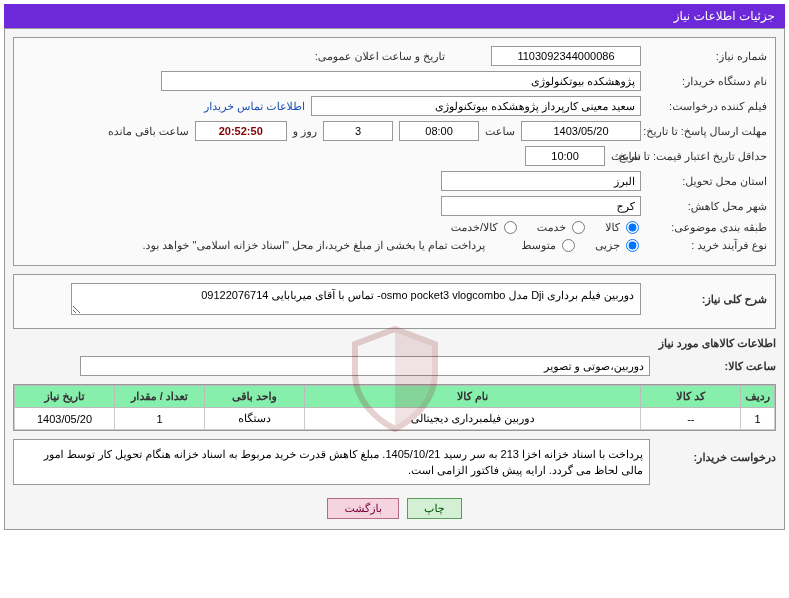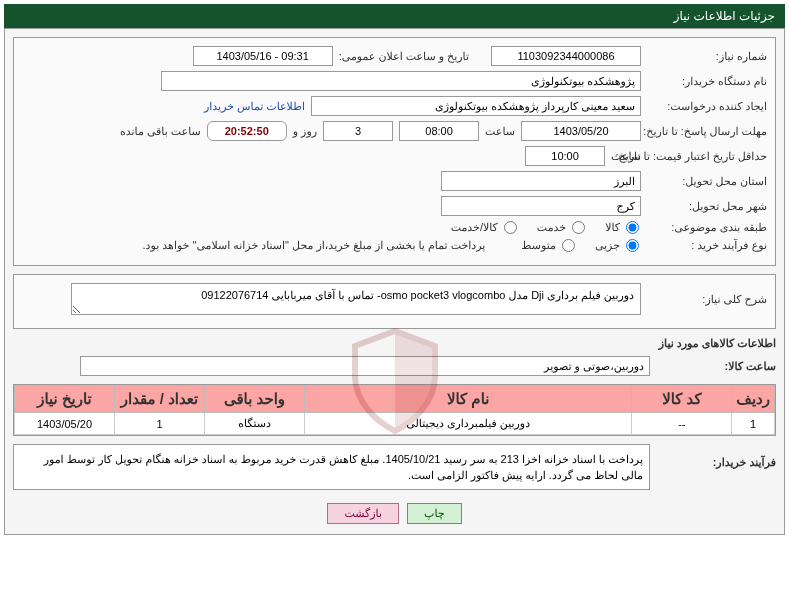--- a/index.html
+++ b/index.html
@@ -4,21 +4,21 @@
 <style>
 * { box-sizing: border-box; margin: 0; padding: 0; }
 body {
   font-family: Tahoma, Arial, sans-serif;
   font-size: 11px;
   background: #fff;
   direction: rtl;
   padding: 4px;
 }
 .title-bar {
-  background: #14532d;
+  background: #6d28d9;
   color: #fff;
   padding: 5px 10px;
   font-size: 12px;
   text-align: right;
 }
 .outer-panel {
   border: 1px solid #999;
   background: #f5f5f5;
   padding: 8px;
 }
@@ -81,25 +81,25 @@
   color: #333;
   margin: 8px 0 6px 0;
   text-align: right;
 }
 .table-container {
   border: 1px solid #999;
   margin-bottom: 8px;
 }
 table { width: 100%; border-collapse: collapse; }
 th {
-  background: #fca5a5;
+  background: #86efac;
   border: 1px solid #bbb;
   padding: 4px;
   font-weight: bold;
-  font-size: 15px;
+  font-size: 11px;
   color: #333;
 }
 td {
   border: 1px solid #ccc;
   padding: 4px;
   text-align: center;
   background: #fff;
   font-size: 11px;
 }
 .notes-box {
@@ -146,59 +146,58 @@
   <span>جزئیات اطلاعات نیاز</span>
 </div>
 
 <div class="outer-panel">
 
   <div class="form-section">
 
     <div class="row">
       <span class="label lbl-w">شماره نیاز:</span>
       <input class="field" style="width: 150px;" readonly="" value="1103092344000086">
-      <span class="label" style="margin-right:16px">تاریخ و ساعت اعلان عمومی:</span>
-      <input class="field" style="width: 140px;" readonly="" value="1403/05/16 - 09:31">
+      <span class="label" style="margin-right:40px">تاریخ و ساعت اعلان عمومی:</span>
     </div>
 
     <div class="row">
       <span class="label lbl-w">نام دستگاه خریدار:</span>
       <input class="field field-rtl field-wide" style="max-width: 480px;" readonly="" value="پژوهشکده بیوتکنولوژی">
     </div>
 
     <div class="row">
-      <span class="label lbl-w">ایجاد کننده درخواست:</span>
+      <span class="label lbl-w">فیلم کننده درخواست:</span>
       <input class="field field-rtl" style="width: 330px;" readonly="" value="سعید معینی کارپرداز پژوهشکده بیوتکنولوژی">
       <span class="link-blue">اطلاعات تماس خریدار</span>
     </div>
 
     <div class="row">
       <span class="label lbl-w">مهلت ارسال پاسخ: تا تاریخ:</span>
       <input class="field" style="width: 120px;" readonly="" value="1403/05/20">
       <span class="label">ساعت</span>
       <input class="field" style="width: 80px;" readonly="" value="08:00">
       <input class="field" style="width: 70px;" readonly="" value="3">
       <span class="label">روز و</span>
-      <input class="field countdown" style="width: 80px; border-radius: 6px;" readonly="" value="20:52:50">
+      <input class="field countdown" style="width: 92px;" readonly="" value="20:52:50">
       <span class="label">ساعت باقی مانده</span>
     </div>
 
     <div class="row">
       <span class="label lbl-w">حداقل تاریخ اعتبار قیمت: تا تاریخ:</span>
       <span class="label">ساعت</span>
       <input class="field" style="width: 80px;" readonly="" value="10:00">
     </div>
 
     <div class="row">
       <span class="label lbl-w">استان محل تحویل:</span>
       <input class="field field-rtl" style="width: 200px;" readonly="" value="البرز">
     </div>
 
     <div class="row">
-      <span class="label lbl-w">شهر محل تحویل:</span>
+      <span class="label lbl-w">شهر محل کاهش:</span>
       <input class="field field-rtl" style="width: 200px;" readonly="" value="کرج">
     </div>
 
     <div class="row">
       <span class="label lbl-w">طبقه بندی موضوعی:</span>
       <div class="radio-group">
         <input type="radio" name="cat" checked="" style="">
         <span class="label">کالا</span>
         <input type="radio" name="cat" style="margin-right: 16px;">
         <span class="label">خدمت</span>
@@ -217,21 +216,21 @@
       </div>
       <span class="static-text" style="margin-right:30px">پرداخت تمام یا بخشی از مبلغ خرید،از محل "اسناد خزانه اسلامی" خواهد بود.</span>
     </div>
 
   </div>
 
   <div class="goods-section">
 
     <div class="desc-panel">
       <div class="row">
-        <span class="label lbl-w" style="font-weight:normal">شرح کلی نیاز:</span>
+        <span class="label lbl-w" style="font-weight:bold">شرح کلی نیاز:</span>
         <textarea class="desc-field" readonly="" style="">دوربین فیلم برداری Dji مدل osmo pocket3 vlogcombo- تماس با آقای میربابایی 09122076714</textarea>
       </div>
     </div>
 
     <div class="subheader">اطلاعات کالاهای مورد نیاز</div>
 
     <div class="row" style="margin-bottom:8px">
       <span class="label lbl-w" style="font-weight:bold">ساعت کالا:</span>
       <input class="field field-rtl" style="width: 570px;" readonly="" value="دوربین،صوتی و تصویر">
     </div>
@@ -255,21 +254,21 @@
             <td>دوربین فیلمبرداری دیجیتالی</td>
             <td>دستگاه</td>
             <td>1</td>
             <td>1403/05/20</td>
           </tr>
         </tbody>
       </table>
     </div>
 
     <div class="row" style="align-items:flex-start">
-      <span class="label lbl-w" style="font-weight:bold;padding-top:12px">فرآیند خریدار:</span>
+      <span class="label lbl-w" style="font-weight:bold;padding-top:12px">درخواست خریدار:</span>
       <div class="notes-box">پرداخت با اسناد خزانه  اخزا 213 به سر رسید 1405/10/21. مبلغ کاهش قدرت خرید مربوط به اسناد خزانه هنگام تحویل کار توسط امور مالی لحاظ می گردد. ارایه پیش فاکتور الزامی است.</div>
     </div>
 
     <div class="watermark">
       <svg width="120" height="120" viewBox="0 0 120 120">
         <path d="M60 10 L100 25 L100 55 C100 80 80 100 60 110 C40 100 20 80 20 55 L20 25 Z" fill="none" stroke="#800000" stroke-width="6"></path>
         <path d="M60 10 L100 25 L100 55 C100 80 80 100 60 110 L60 10 Z" fill="#800000" opacity="0.6"></path>
       </svg>
     </div>
 

